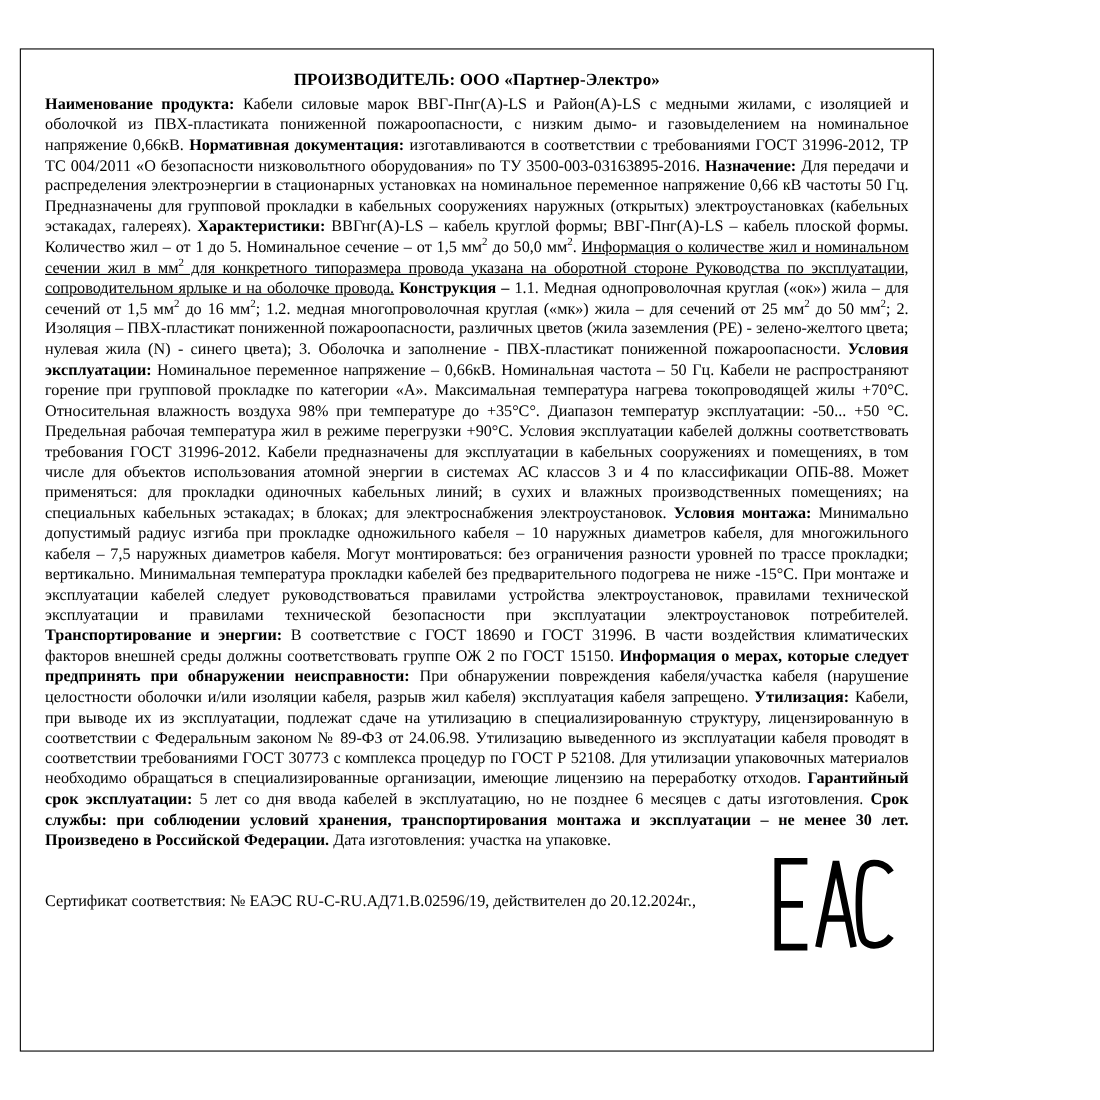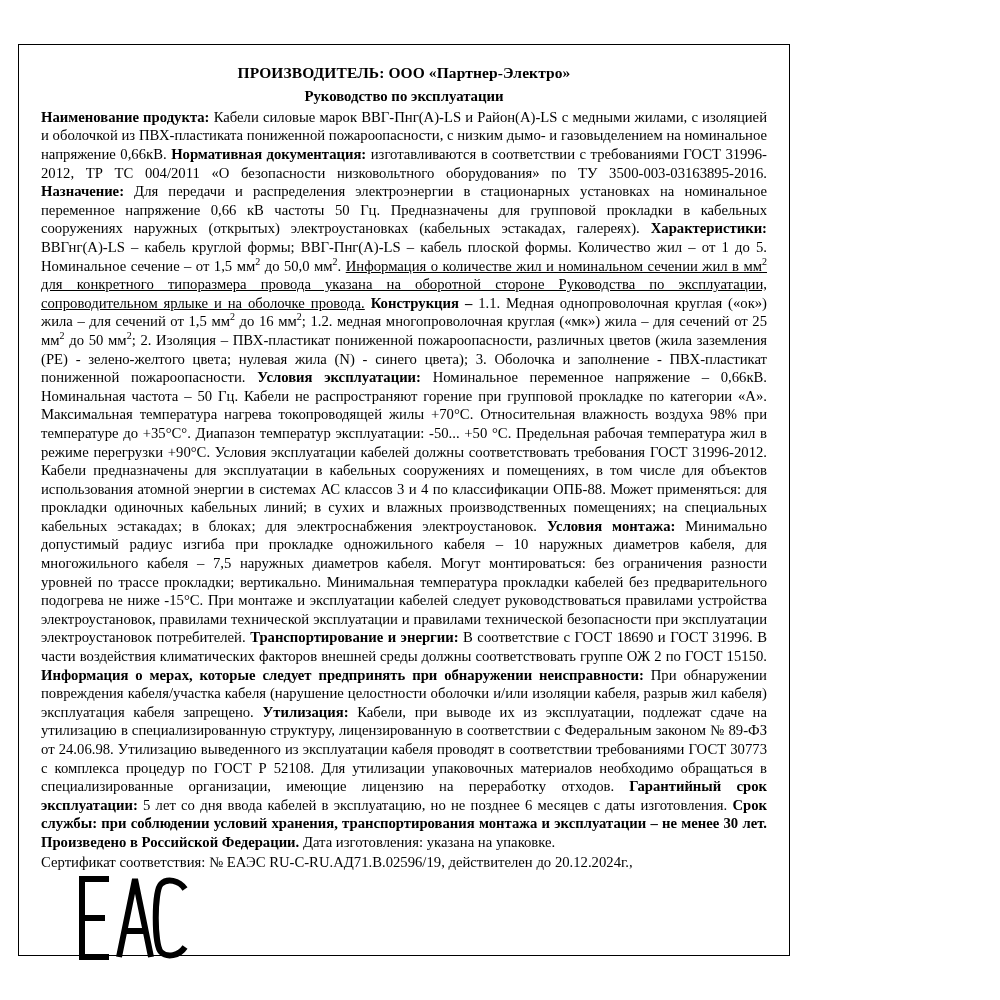--- a/index.html
+++ b/index.html
@@ -16,21 +16,21 @@
   .page {
     position: relative;
     width: 1000px;
     height: 1000px;
     box-sizing: border-box;
   }
   .doc-frame {
     position: absolute;
     left: 18px;
     top: 44px;
-    width: 772px;
+    width: 831px;
     height: 912px;
     border: 1.5px solid #000;
     box-sizing: border-box;
     padding: 18px 22px 10px 22px;
   }
   .header-block {
     text-align: center;
     line-height: 1.28;
   }
   .header-title {
@@ -64,24 +64,23 @@
   .u { text-decoration: underline; }
   sup { font-size: 10px; vertical-align: super; line-height: 0; }
   .tail-text {
     font-size: 14.7px;
     line-height: 1.265;
     text-align: left;
     width: 700px;
   }
   .tail-row {
     display: flex;
-    align-items: flex-start;
+    align-items: center;
     justify-content: space-between;
     margin-top: 1px;
-    flex-direction: column;
   }
   .eac-wrap {
     width: 150px;
     display: flex;
     justify-content: flex-end;
     align-items: flex-start;
     padding-right: 10px;
     padding-top: 4px;
   }
   .eac {
@@ -94,36 +93,35 @@
 <div class="page">
   <div class="doc-frame">
 
     <div class="header-block">
       <div class="header-title">
         <span>ПРОИЗВОДИТЕЛЬ:</span>
         <span>ООО «Партнер-Электро»</span>
       </div>
     </div>
 
-    <div class="doc-subtitle">Руководство по эксплуатации</div>
 
     <div class="body-text">
       <span class="b">Наименование продукта:</span><span> Кабели силовые марок ВВГ-Пнг(А)-LS и Район(А)-LS с медными жилами, с изоляцией и оболочкой из ПВХ-пластиката пониженной пожароопасности, с низким дымо- и газовыделением на номинальное напряжение 0,66кВ.</span>
       <span class="b">Нормативная документация:</span><span> изготавливаются в соответствии с требованиями ГОСТ 31996-2012, ТР ТС 004/2011 «О безопасности низковольтного оборудования» по ТУ 3500-003-03163895-2016.</span>
       <span class="b">Назначение:</span><span> Для передачи и распределения электроэнергии в стационарных установках на номинальное переменное напряжение 0,66 кВ частоты 50 Гц. Предназначены для групповой прокладки в кабельных сооружениях наружных (открытых) электроустановках (кабельных эстакадах, галереях).</span>
       <span class="b">Характеристики:</span><span> ВВГнг(А)-LS – кабель круглой формы; ВВГ-Пнг(А)-LS – кабель плоской формы. Количество жил – от 1 до 5. Номинальное сечение – от 1,5 мм</span><sup>2</sup><span> до 50,0 мм</span><sup>2</sup>.
       <span class="u"><span>Информация о количестве жил и номинальном сечении жил в мм</span><sup>2</sup><span> для конкретного типоразмера провода указана на оборотной стороне Руководства по эксплуатации, сопроводительном ярлыке и на оболочке провода.</span></span>
       <span class="b">Конструкция –</span><span> 1.1. Медная однопроволочная круглая («ок») жила – для сечений от 1,5 мм</span><sup>2</sup><span> до 16 мм</span><sup>2</sup><span>; 1.2. медная многопроволочная круглая («мк») жила – для сечений от 25 мм</span><sup>2</sup><span> до 50 мм</span><sup>2</sup><span>; 2. Изоляция – ПВХ-пластикат пониженной пожароопасности, различных цветов (жила заземления (РЕ) - зелено-желтого цвета; нулевая жила (N) - синего цвета); 3. Оболочка и заполнение - ПВХ-пластикат пониженной пожароопасности.</span>
       <span class="b">Условия эксплуатации:</span><span> Номинальное переменное напряжение – 0,66кВ. Номинальная частота – 50 Гц. Кабели не распространяют горение при групповой прокладке по категории «А». Максимальная температура нагрева токопроводящей жилы +70°С. Относительная влажность воздуха 98% при температуре до +35°С°. Диапазон температур эксплуатации: -50... +50 °С. Предельная рабочая температура жил в режиме перегрузки +90°С. Условия эксплуатации кабелей должны соответствовать требования ГОСТ 31996-2012. Кабели предназначены для эксплуатации в кабельных сооружениях и помещениях, в том числе для объектов использования атомной энергии в системах АС классов 3 и 4 по классификации ОПБ-88. Может применяться: для прокладки одиночных кабельных линий; в сухих и влажных производственных помещениях; на специальных кабельных эстакадах; в блоках; для электроснабжения электроустановок.</span>
       <span class="b">Условия монтажа:</span><span> Минимально допустимый радиус изгиба при прокладке одножильного кабеля – 10 наружных диаметров кабеля, для многожильного кабеля – 7,5 наружных диаметров кабеля. Могут монтироваться: без ограничения разности уровней по трассе прокладки; вертикально. Минимальная температура прокладки кабелей без предварительного подогрева не ниже -15°С. При монтаже и эксплуатации кабелей следует руководствоваться правилами устройства электроустановок, правилами технической эксплуатации и правилами технической безопасности при эксплуатации электроустановок потребителей.</span>
       <span class="b">Транспортирование и энергии:</span><span> В соответствие с ГОСТ 18690 и ГОСТ 31996. В части воздействия климатических факторов внешней среды должны соответствовать группе ОЖ 2 по ГОСТ 15150.</span>
       <span class="b">Информация о мерах, которые следует предпринять при обнаружении неисправности:</span><span> При обнаружении повреждения кабеля/участка кабеля (нарушение целостности оболочки и/или изоляции кабеля, разрыв жил кабеля) эксплуатация кабеля запрещено.</span>
       <span class="b">Утилизация:</span><span> Кабели, при выводе их из эксплуатации, подлежат сдаче на утилизацию в специализированную структуру, лицензированную в соответствии с Федеральным законом № 89-ФЗ от 24.06.98. Утилизацию выведенного из эксплуатации кабеля проводят в соответствии требованиями ГОСТ 30773 с комплекса процедур по ГОСТ Р 52108.  Для утилизации упаковочных материалов необходимо обращаться в специализированные организации, имеющие лицензию на переработку отходов.</span>
       <span class="b">Гарантийный срок эксплуатации:</span><span> 5 лет со дня ввода кабелей в эксплуатацию, но не позднее 6 месяцев с даты изготовления.</span>
-      <span class="b">Срок службы: при соблюдении условий хранения, транспортирования монтажа и эксплуатации – не менее 30 лет. Произведено в Российской Федерации.</span><span> Дата изготовления: указана на упаковке.</span>
+      <span class="b">Срок службы: при соблюдении условий хранения, транспортирования монтажа и эксплуатации – не менее 30 лет. Произведено в Российской Федерации.</span><span> Дата изготовления: участка на упаковке.</span>
     </div>
 
     <div class="tail-row">
       <div class="tail-text">
         <div>Сертификат соответствия: № ЕАЭС RU-C-RU.АД71.В.02596/19, действителен до 20.12.2024г.,</div>
       </div>
       <div class="eac-wrap">
         <svg class="eac" width="116" height="86" viewBox="0 0 116 86" aria-hidden="true">
           <g fill="none" stroke="#000" stroke-width="6">
 

